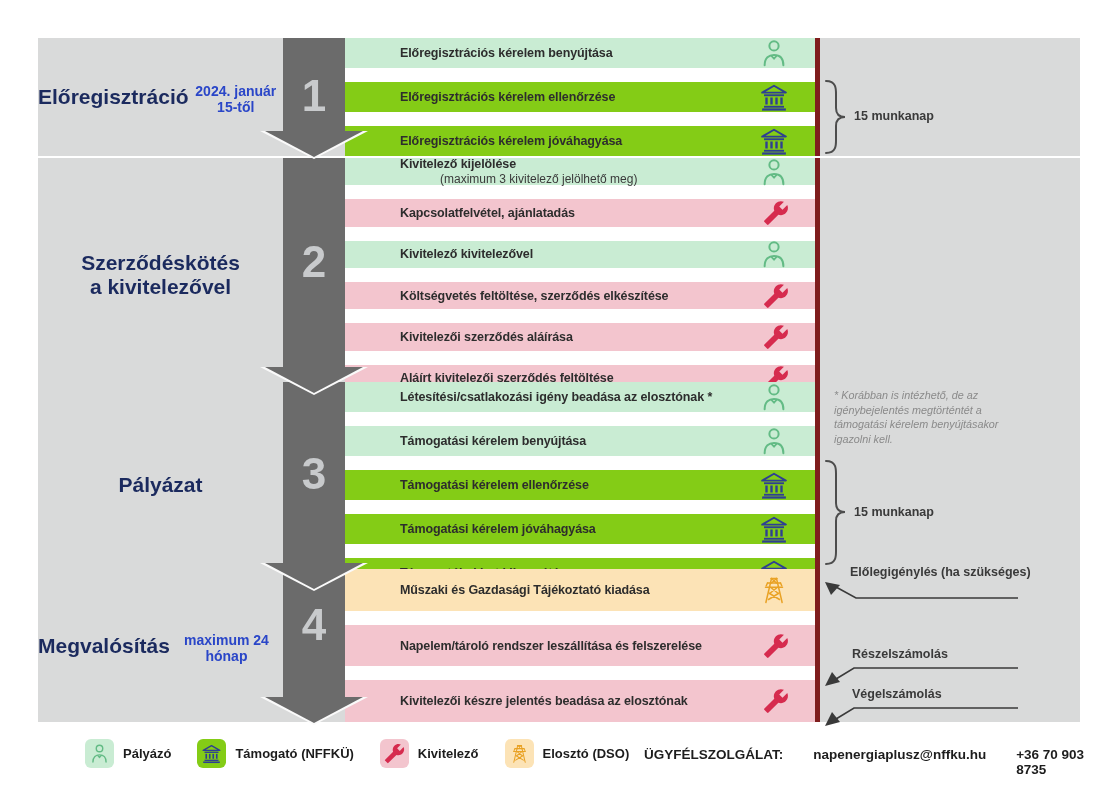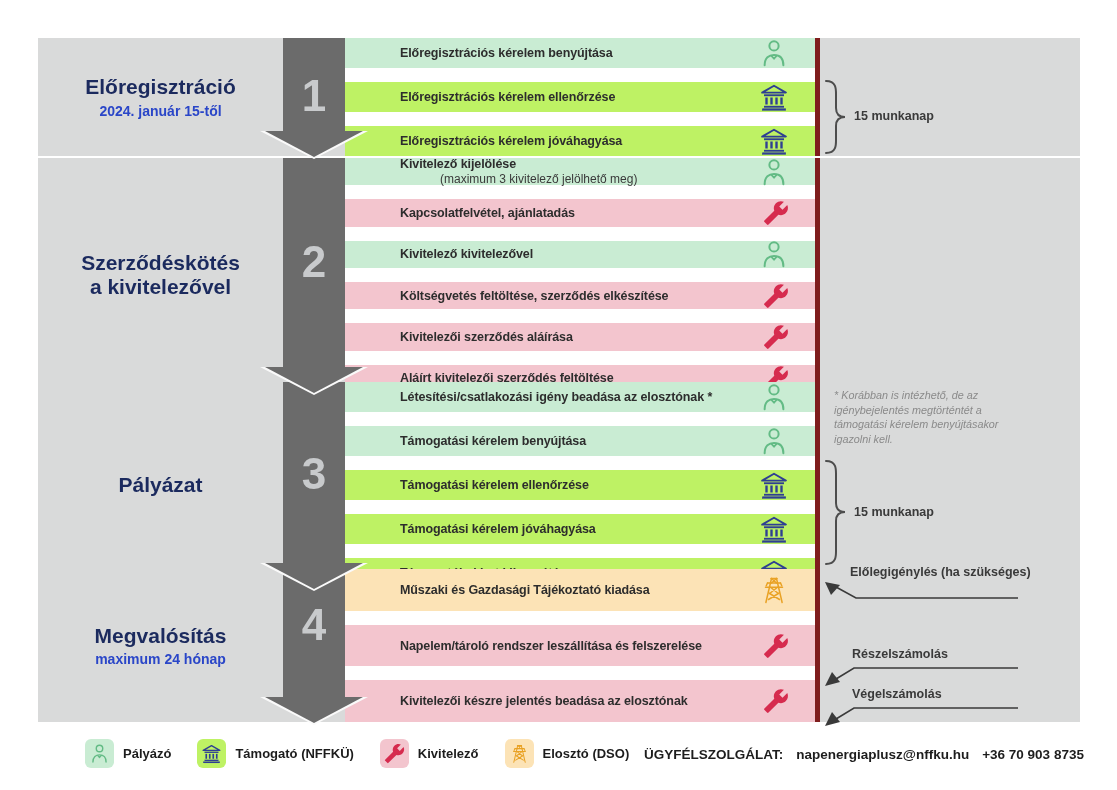--- a/index.html
+++ b/index.html
@@ -7,41 +7,41 @@
     font-family:"Liberation Sans","DejaVu Sans",sans-serif;overflow:hidden;}
 
   
   .sec{position:absolute;left:38px;width:1042px;display:grid;
        grid-template-columns:245px 62px 470px 265px;}
   .s1{top:38px;height:117px}
   .s2{top:158px;height:221px}
   .s3{top:382px;height:184px}
   .s4{top:569px;height:153px}
 
-  .left-cell{background:#d9dada;display:flex;flex-direction:column;
+  .left-cell{background:#d9dada;display:flex;flex-direction:row;
              align-items:center;justify-content:center;text-align:center;}
   .sec-title{font-size:21px;font-weight:bold;color:#1b2a5e;line-height:1.12;max-width:190px;}
   .sec-sub{font-size:14px;font-weight:bold;color:#2a46c8;margin-top:4px;}
 
   .arrow-cell{position:relative;background:#d9dada;}
   .arrow-shaft{position:absolute;left:0;top:0;bottom:22px;width:62px;background:#6b6b6b;}
   .tri-outer{position:absolute;bottom:-3px;left:31px;transform:translateX(-50%);
              width:0;height:0;border-left:54px solid transparent;border-right:54px solid transparent;
              border-top:28px solid #fafafa;z-index:3;}
   .tri-inner{position:absolute;bottom:-1px;left:31px;transform:translateX(-50%);
              width:0;height:0;border-left:49px solid transparent;border-right:49px solid transparent;
              border-top:26px solid #6b6b6b;z-index:4;}
   .sec-num{position:absolute;left:0;width:62px;text-align:center;font-size:44px;
            font-weight:bold;color:#c8cacc;z-index:5;line-height:1;}
   .n1{top:36px}.n2{top:82px}.n3{top:70px}.n4{top:34px}
 
   .rows-cell{background:#ffffff;display:flex;flex-direction:column;gap:14px;justify-content:space-between;}
   .row{flex:1;display:flex;align-items:center;padding-left:55px;padding-right:26px;min-height:0;}
   .bg-green{background:#c9ecd3}
-  .bg-blue{background:#bef264}
+  .bg-blue{background:#84cc16}
   .bg-pink{background:#f3c5ce}
   .bg-orange{background:#fce3b6}
   .row-text{display:flex;flex-direction:column;justify-content:center;}
   .row-label{font-size:12.5px;font-weight:bold;color:#2d2d2d;letter-spacing:-0.1px;}
   .row-sub{font-size:12px;color:#3a3a3a;margin-top:1px;margin-left:40px;}
   .icon{width:30px;height:30px;margin-left:auto;flex:none;}
   .icon.sm{width:26px;height:26px;}
   .ic-person{color:#63bb85}
   .ic-bank{color:#2e3f92}
   .ic-wrench{color:#d62b4e}
@@ -54,21 +54,21 @@
         font-size:10.8px;color:#8a8a8a;line-height:1.35;}
   .brace{position:absolute;left:2px;}
   .ann-svg{position:absolute;z-index:6;overflow:visible;}
 
   
   .legend{position:absolute;left:85px;top:739px;display:flex;align-items:center;gap:26px;}
   .legend-item{display:flex;align-items:center;}
   .legend-box{width:29px;height:29px;border-radius:6px;display:flex;align-items:center;justify-content:center;}
   .legend-box svg{width:21px;height:21px;}
   .legend-label{margin-left:9px;font-size:13px;font-weight:bold;color:#1c1c1c;}
-  .footer{position:absolute;left:644px;top:747px;display:flex;align-items:baseline;gap:13px;}
+  .footer{position:absolute;left:644px;top:747px;display:flex;align-items:baseline;gap:30px;}
   .footer span{font-size:13.5px;font-weight:bold;color:#1d1d1d;}
 </style>
 </head>
 <body>
 
 <svg width="0" height="0" style="position:absolute" aria-hidden="true">
   <defs>
     <symbol id="i-person" viewBox="0 0 24 24">
       <circle cx="12" cy="6.3" r="3.7" fill="none" stroke="currentColor" stroke-width="1.6"></circle>
       <path d="M4.5 21.8 C4.5 15.8 8 13.6 12 13.6 C16 13.6 19.5 15.8 19.5 21.8" fill="none" stroke="currentColor" stroke-width="1.6" stroke-linecap="round"></path>

